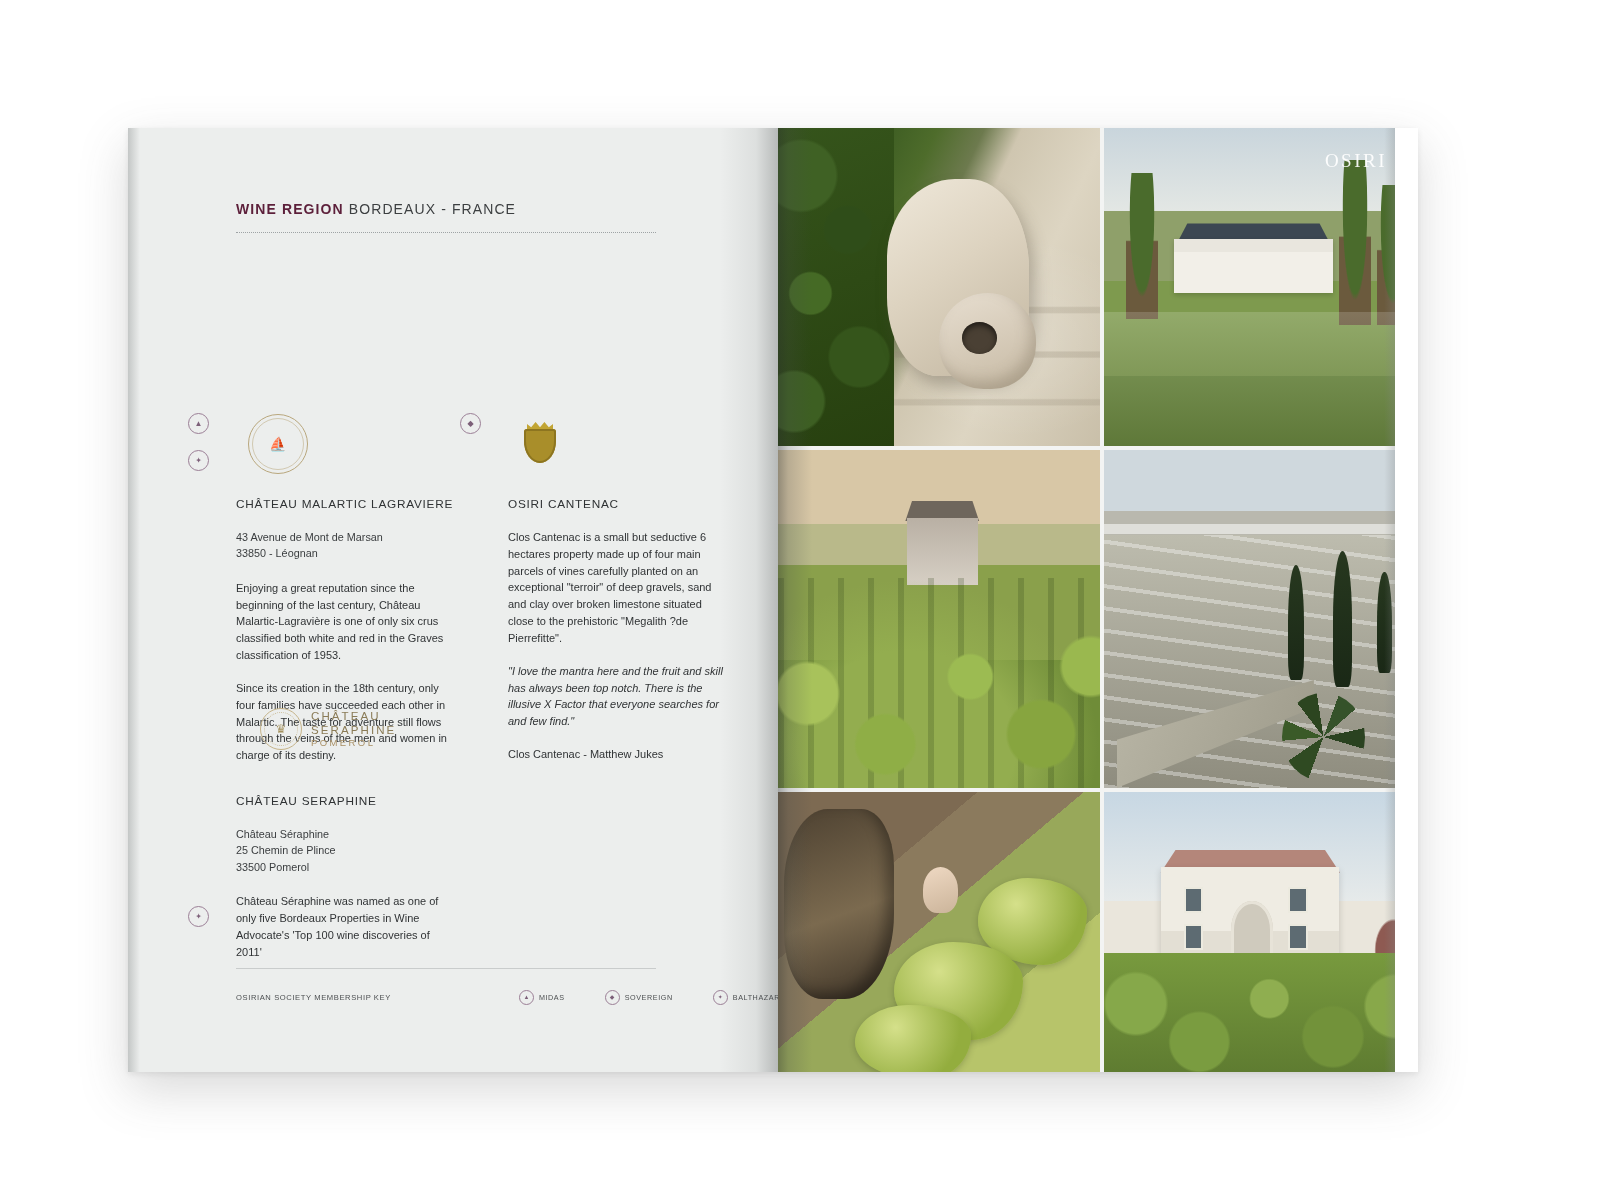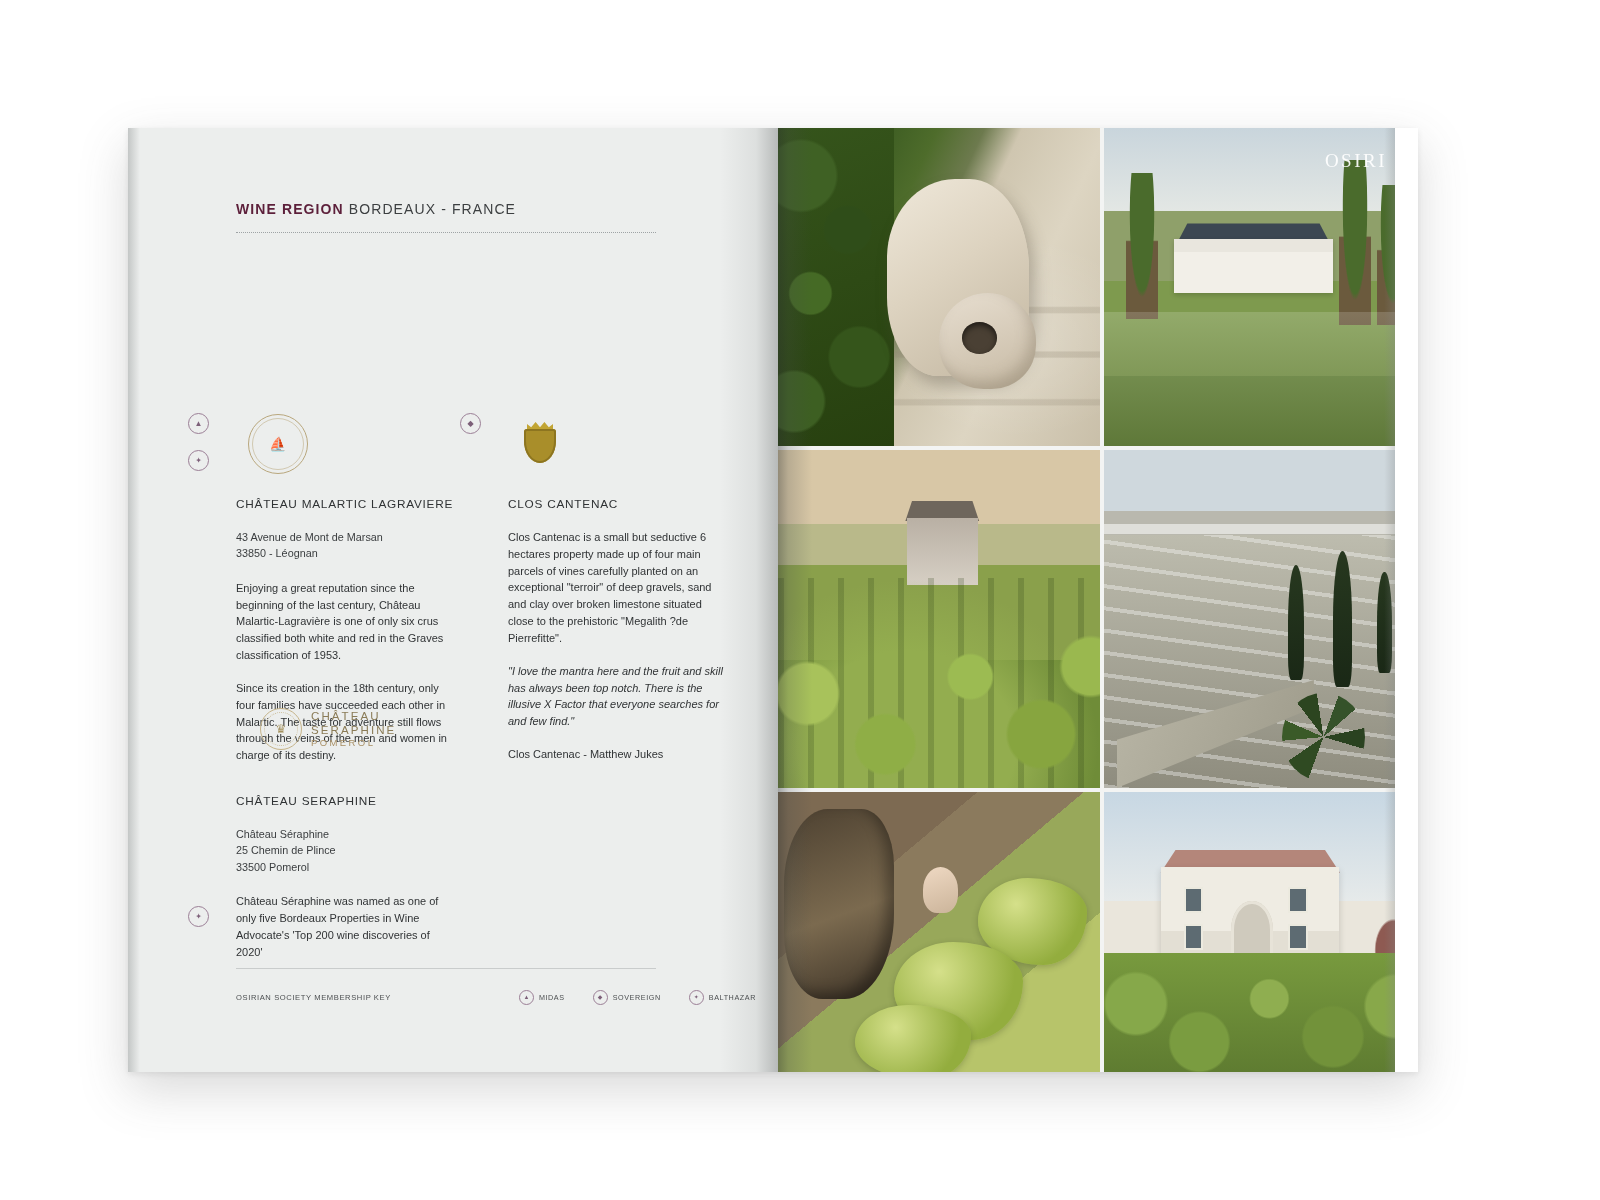--- a/index.html
+++ b/index.html
@@ -280,21 +280,21 @@
   .footer-label {
     font-size: 7.6px;
     letter-spacing: 0.6px;
     color: #4b4e50;
     white-space: nowrap;
   }
   .footer-keys {
     margin-left: 128px;
     display: flex;
     align-items: center;
-    gap: 28px;
+    gap: 40px;
   }
   .footer-key {
     display: flex;
     align-items: center;
     gap: 5px;
   }
   .footer-key .fk-ico {
     width: 13px; height: 13px;
     border-radius: 50%;
     border: 1px solid #9b7f96;
@@ -594,21 +594,21 @@
               </div>
           </div>
 
           <div class="logo-wrap">
             <div class="crest-shield">
               <div class="crown"></div>
               <div class="sh"></div>
             </div>
           </div>
 
-          <div class="estate-name">CLOS CANTENAC</div>
+          <div class="estate-name">OSIRI CANTENAC</div>
           <div class="estate-para">Clos Cantenac is a small but seductive 6 hectares property made up of four main parcels of vines carefully planted on an exceptional "terroir" of deep gravels, sand and clay over broken limestone situated close to the prehistoric "Megalith ?de Pierrefitte".</div>
           <div class="estate-para italic">"I love the mantra here and the fruit and skill has always been top notch. There is the illusive X Factor that everyone searches for and few find."</div>
           <div class="estate-para">Clos Cantenac - Matthew Jukes</div>
         </div>
 
         <div class="estate estate-c">
 
           <div class="margin-icons" style="top:208px">
             <div class="key-ico">
                 <i>✦</i>
@@ -623,21 +623,21 @@
                 <div class="l2">SÉRAPHINE</div>
                 <div class="l3">POMEROL</div>
               </div>
             </div>
           </div>
 
           <div class="estate-name" style="margin-top:34px">CHÂTEAU SERAPHINE</div>
           <div class="estate-addr" style="white-space:pre-line">Château Séraphine
 25 Chemin de Plince
 33500 Pomerol</div>
-          <div class="estate-para">Château Séraphine was named as one of only five Bordeaux Properties in Wine Advocate's 'Top 200 wine discoveries of 2020'</div>
+          <div class="estate-para">Château Séraphine was named as one of only five Bordeaux Properties in Wine Advocate's 'Top 100 wine discoveries of 2011'</div>
         </div>
 
         <div class="lp-footer-rule"></div>
         <div class="lp-footer">
           <div class="footer-label">OSIRIAN SOCIETY MEMBERSHIP KEY</div>
           <div class="footer-keys">
             <div class="footer-key">
               <div class="fk-ico">▲</div>
               <div class="fk-label">MIDAS</div>
             </div>

